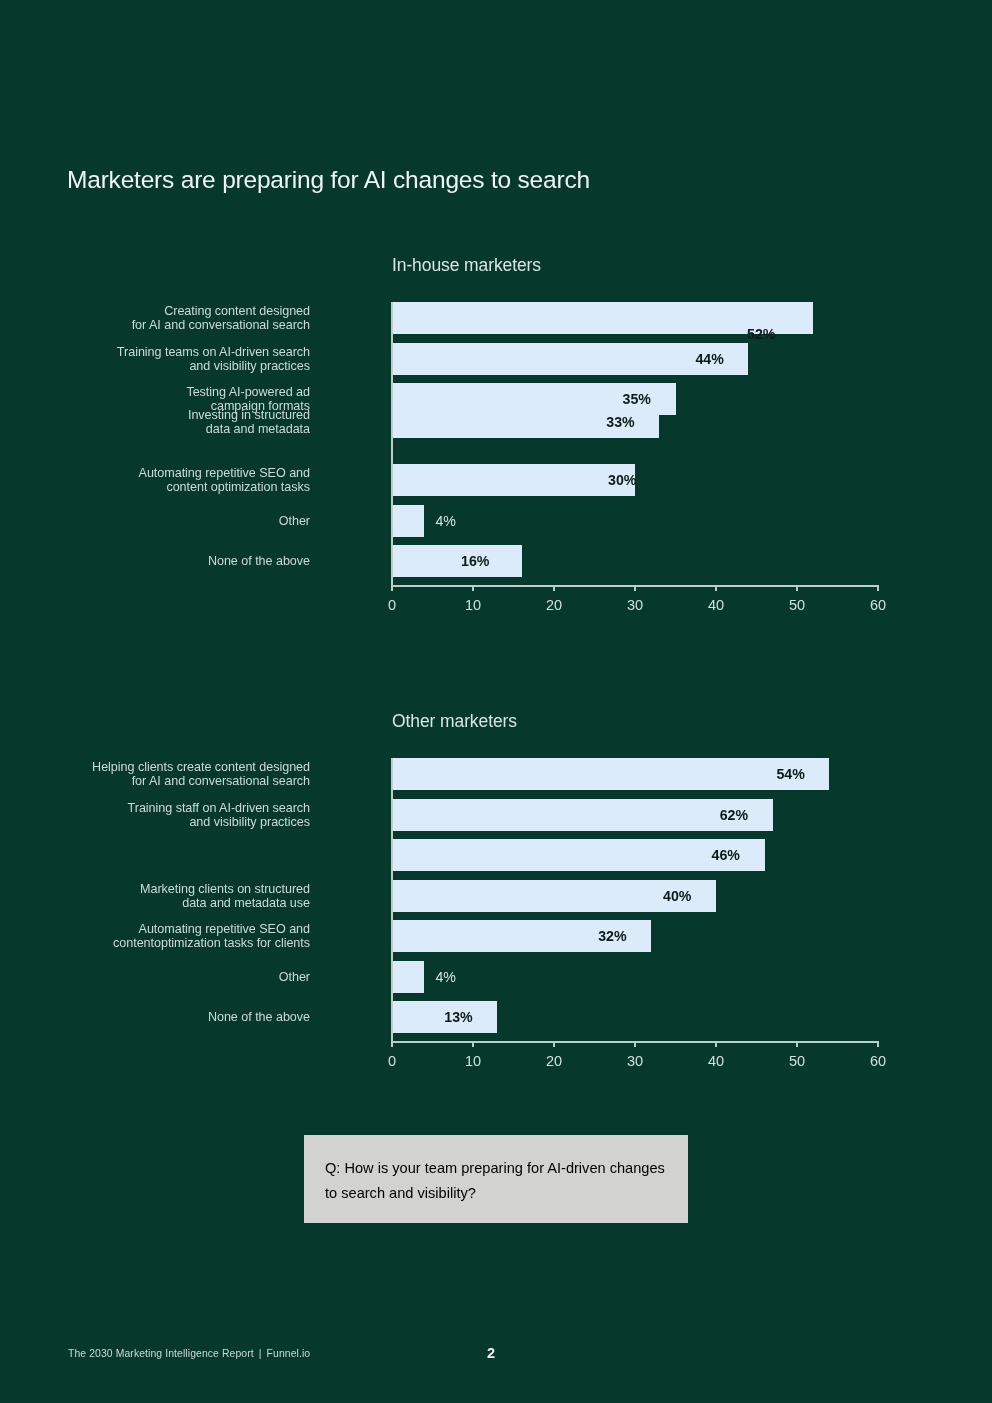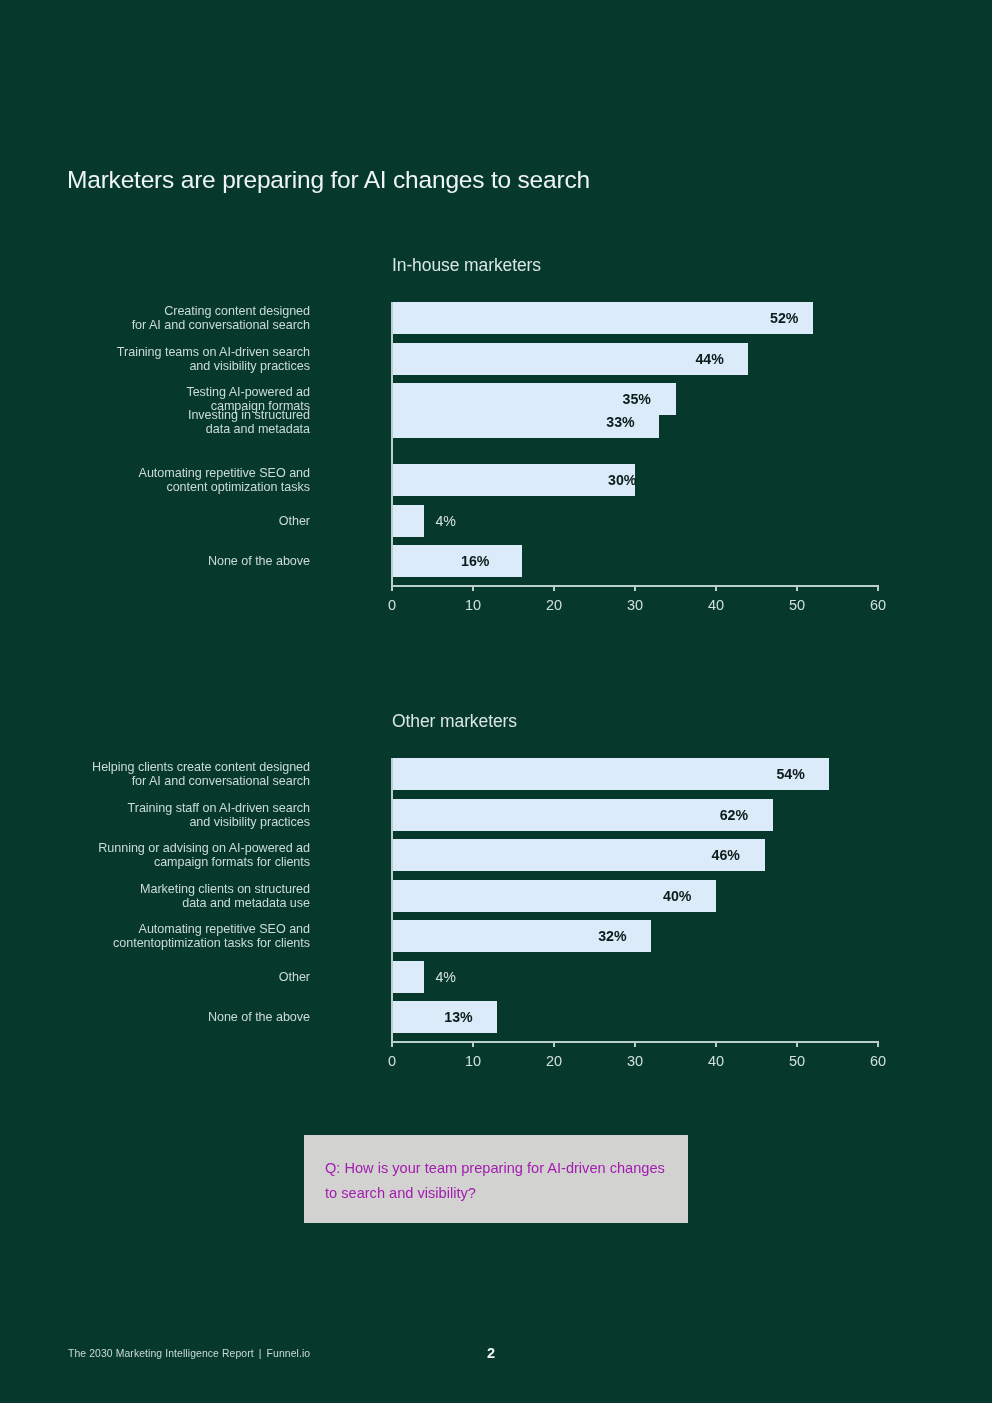--- a/index.html
+++ b/index.html
@@ -133,21 +133,21 @@
     height: 88px;
     background: #d2d2d0;
   }
   .question-text {
     position: absolute;
     left: 21px;
     top: 21px;
     width: 342px;
     font-size: 14.6px;
     line-height: 25px;
-    color: #a21caf;
+    color: #000000;
   }
 
   
   .footer-left {
     position: absolute;
     left: 68px;
     top: 1348px;
     font-size: 10.4px;
     color: #cbdbd6;
     letter-spacing: 0.1px;
@@ -167,21 +167,21 @@
 
 <div class="page-title">Marketers are preparing for AI changes to search</div>
 
 <div class="chart-block" id="chart-inhouse">
   <div class="chart-title">In-house marketers</div>
   <div class="plot">
       <div class="row" style="top: 0px;">
         <div class="cat-label">Creating content designed
 for AI and conversational search</div>
         <div class="bar" style="width: 421.2px;"></div>
-        <div class="bar-value-in" style="left: 770px;">52%</div>
+        <div class="bar-value-in" style="left: 747px; margin-top: 16px;">52%</div>
       </div>
       <div class="row" style="top: 40.5px;">
         <div class="cat-label">Training teams on AI-driven search
 and visibility practices</div>
         <div class="bar" style="width: 356.4px;"></div>
         <div class="bar-value-in" style="left: 695.4px;">44%</div>
       </div>
       <div class="row" style="top: 81px;">
         <div class="cat-label">Testing AI-powered ad
 campaign formats</div>
@@ -238,22 +238,20 @@
         <div class="bar" style="width: 437.4px;"></div>
         <div class="bar-value-in" style="left: 776.4px;">54%</div>
       </div>
       <div class="row" style="top: 40.5px;">
         <div class="cat-label">Training staff on AI-driven search
 and visibility practices</div>
         <div class="bar" style="width: 380.7px;"></div>
         <div class="bar-value-in" style="left: 719.7px;">62%</div>
       </div>
       <div class="row" style="top: 81px;">
-        <div class="cat-label">Running or advising on AI-powered ad
-campaign formats for clients</div>
         <div class="bar" style="width: 372.6px;"></div>
         <div class="bar-value-in" style="left: 711.6px;">46%</div>
       </div>
       <div class="row" style="top: 121.5px;">
         <div class="cat-label">Marketing clients on structured
 data and metadata use</div>
         <div class="bar" style="width: 324px;"></div>
         <div class="bar-value-in" style="left: 663px;">40%</div>
       </div>
       <div class="row" style="top: 162px;">

